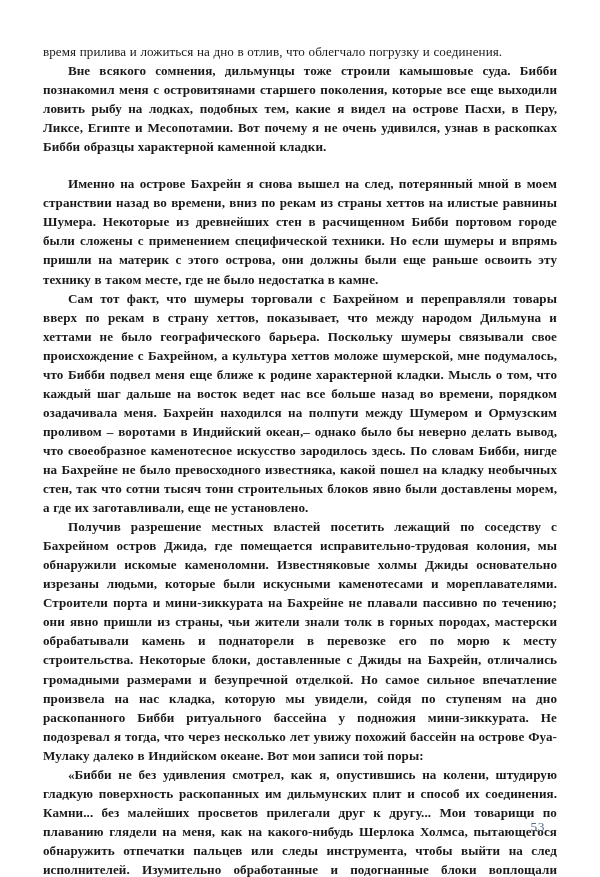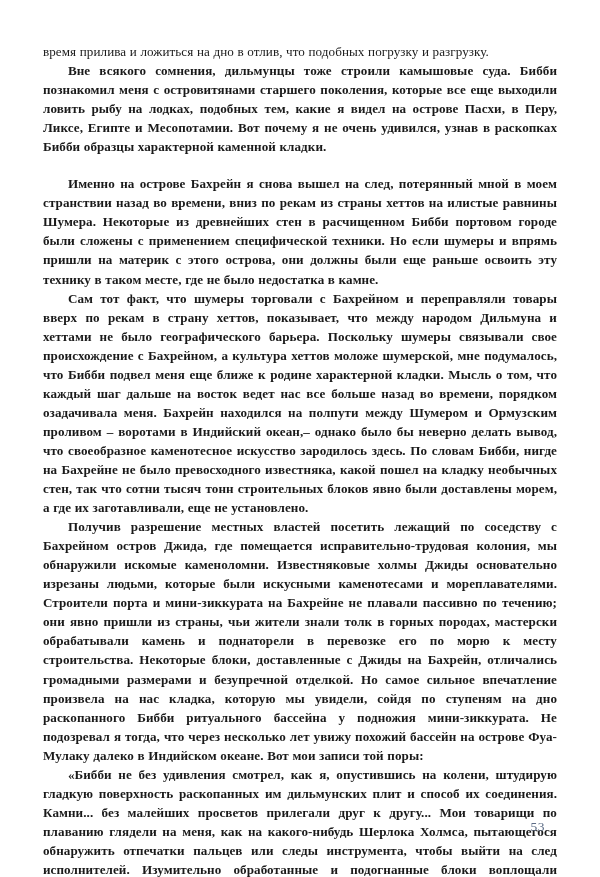--- a/index.html
+++ b/index.html
@@ -55,21 +55,21 @@
     letter-spacing: 0.04em;
   }
 </style>
 </head>
 <body>
 
 <div class="page">
 
   <div class="text-column">
 
-    <p class="para cont">время прилива и ложиться на дно в отлив, что подобных погрузку и разгрузку.</p>
+    <p class="para cont">время прилива и ложиться на дно в отлив, что облегчало погрузку и соединения.</p>
 
     <p class="para indent">Вне всякого сомнения, дильмунцы тоже строили камышовые суда. Бибби познакомил меня с островитянами старшего поколения, которые все еще выходили ловить рыбу на лодках, подобных тем, какие я видел на острове Пасхи, в Перу, Ликсе, Египте и Месопотамии. Вот почему я не очень удивился, узнав в раскопках Бибби образцы характерной каменной кладки.</p>
 
     <div class="para-gap"></div>
 
     <p class="para indent">Именно на острове Бахрейн я снова вышел на след, потерянный мной в моем странствии назад во времени, вниз по рекам из страны хеттов на илистые равнины Шумера. Некоторые из древнейших стен в расчищенном Бибби портовом городе были сложены с применением специфической техники. Но если шумеры и впрямь пришли на материк с этого острова, они должны были еще раньше освоить эту технику в таком месте, где не было недостатка в камне.</p>
 
     <p class="para indent">Сам тот факт, что шумеры торговали с Бахрейном и переправляли товары вверх по рекам в страну хеттов, показывает, что между народом Дильмуна и хеттами не было географического барьера. Поскольку шумеры связывали свое происхождение с Бахрейном, а культура хеттов моложе шумерской, мне подумалось, что Бибби подвел меня еще ближе к родине характерной кладки. Мысль о том, что каждый шаг дальше на восток ведет нас все больше назад во времени, порядком озадачивала меня. Бахрейн находился на полпути между Шумером и Ормузским проливом – воротами в Индийский океан,– однако было бы неверно делать вывод, что своеобразное каменотесное искусство зародилось здесь. По словам Бибби, нигде на Бахрейне не было превосходного известняка, какой пошел на кладку необычных стен, так что сотни тысяч тонн строительных блоков явно были доставлены морем, а где их заготавливали, еще не установлено.</p>
 
     <p class="para indent">Получив разрешение местных властей посетить лежащий по соседству с Бахрейном остров Джида, где помещается исправительно-трудовая колония, мы обнаружили искомые каменоломни. Известняковые холмы Джиды основательно изрезаны людьми, которые были искусными каменотесами и мореплавателями. Строители порта и мини-зиккурата на Бахрейне не плавали пассивно по течению; они явно пришли из страны, чьи жители знали толк в горных породах, мастерски обрабатывали камень и поднаторели в перевозке его по морю к месту строительства. Некоторые блоки, доставленные с Джиды на Бахрейн, отличались громадными размерами и безупречной отделкой. Но самое сильное впечатление произвела на нас кладка, которую мы увидели, сойдя по ступеням на дно раскопанного Бибби ритуального бассейна у подножия мини-зиккурата. Не подозревал я тогда, что через несколько лет увижу похожий бассейн на острове Фуа-Мулаку далеко в Индийском океане. Вот мои записи той поры:</p>

